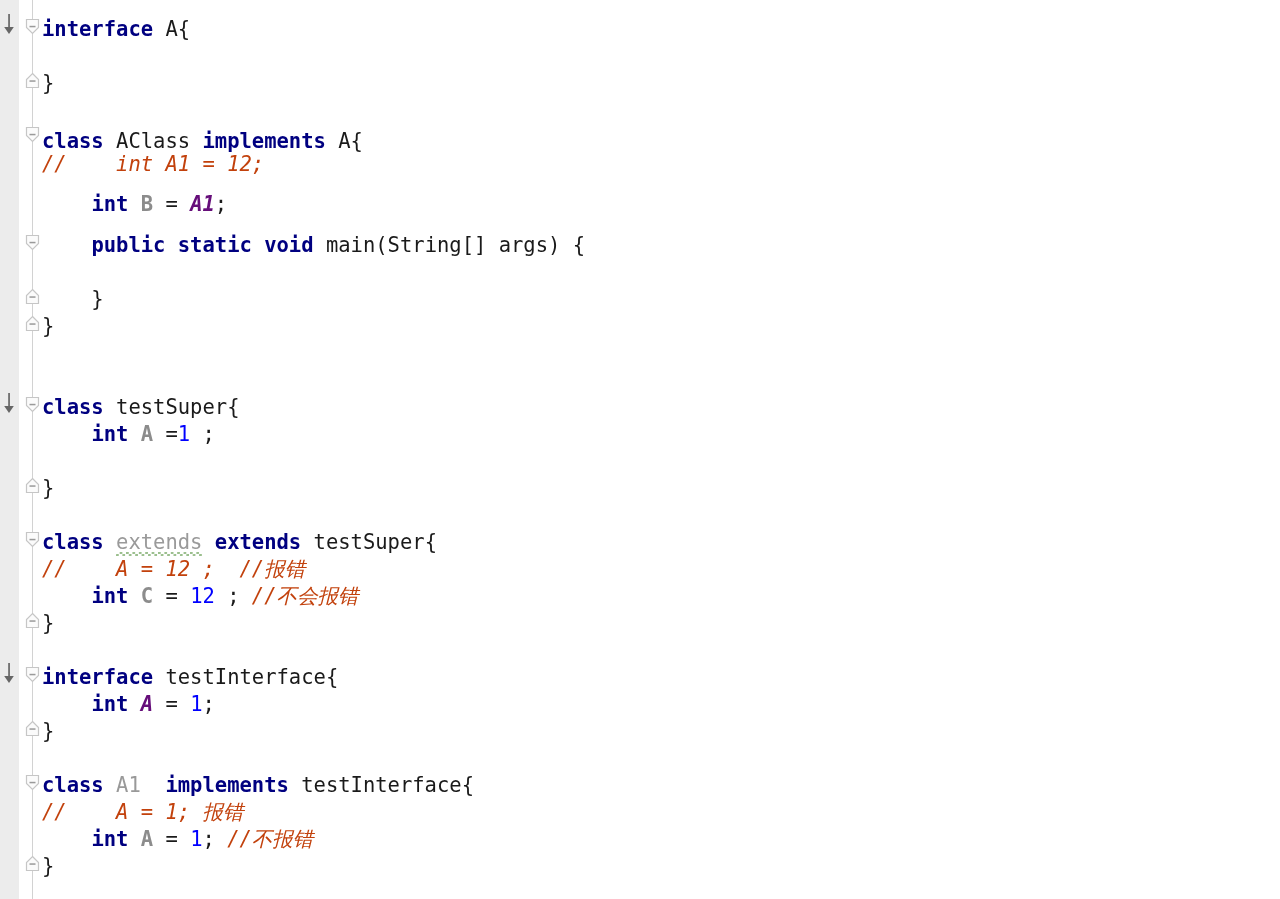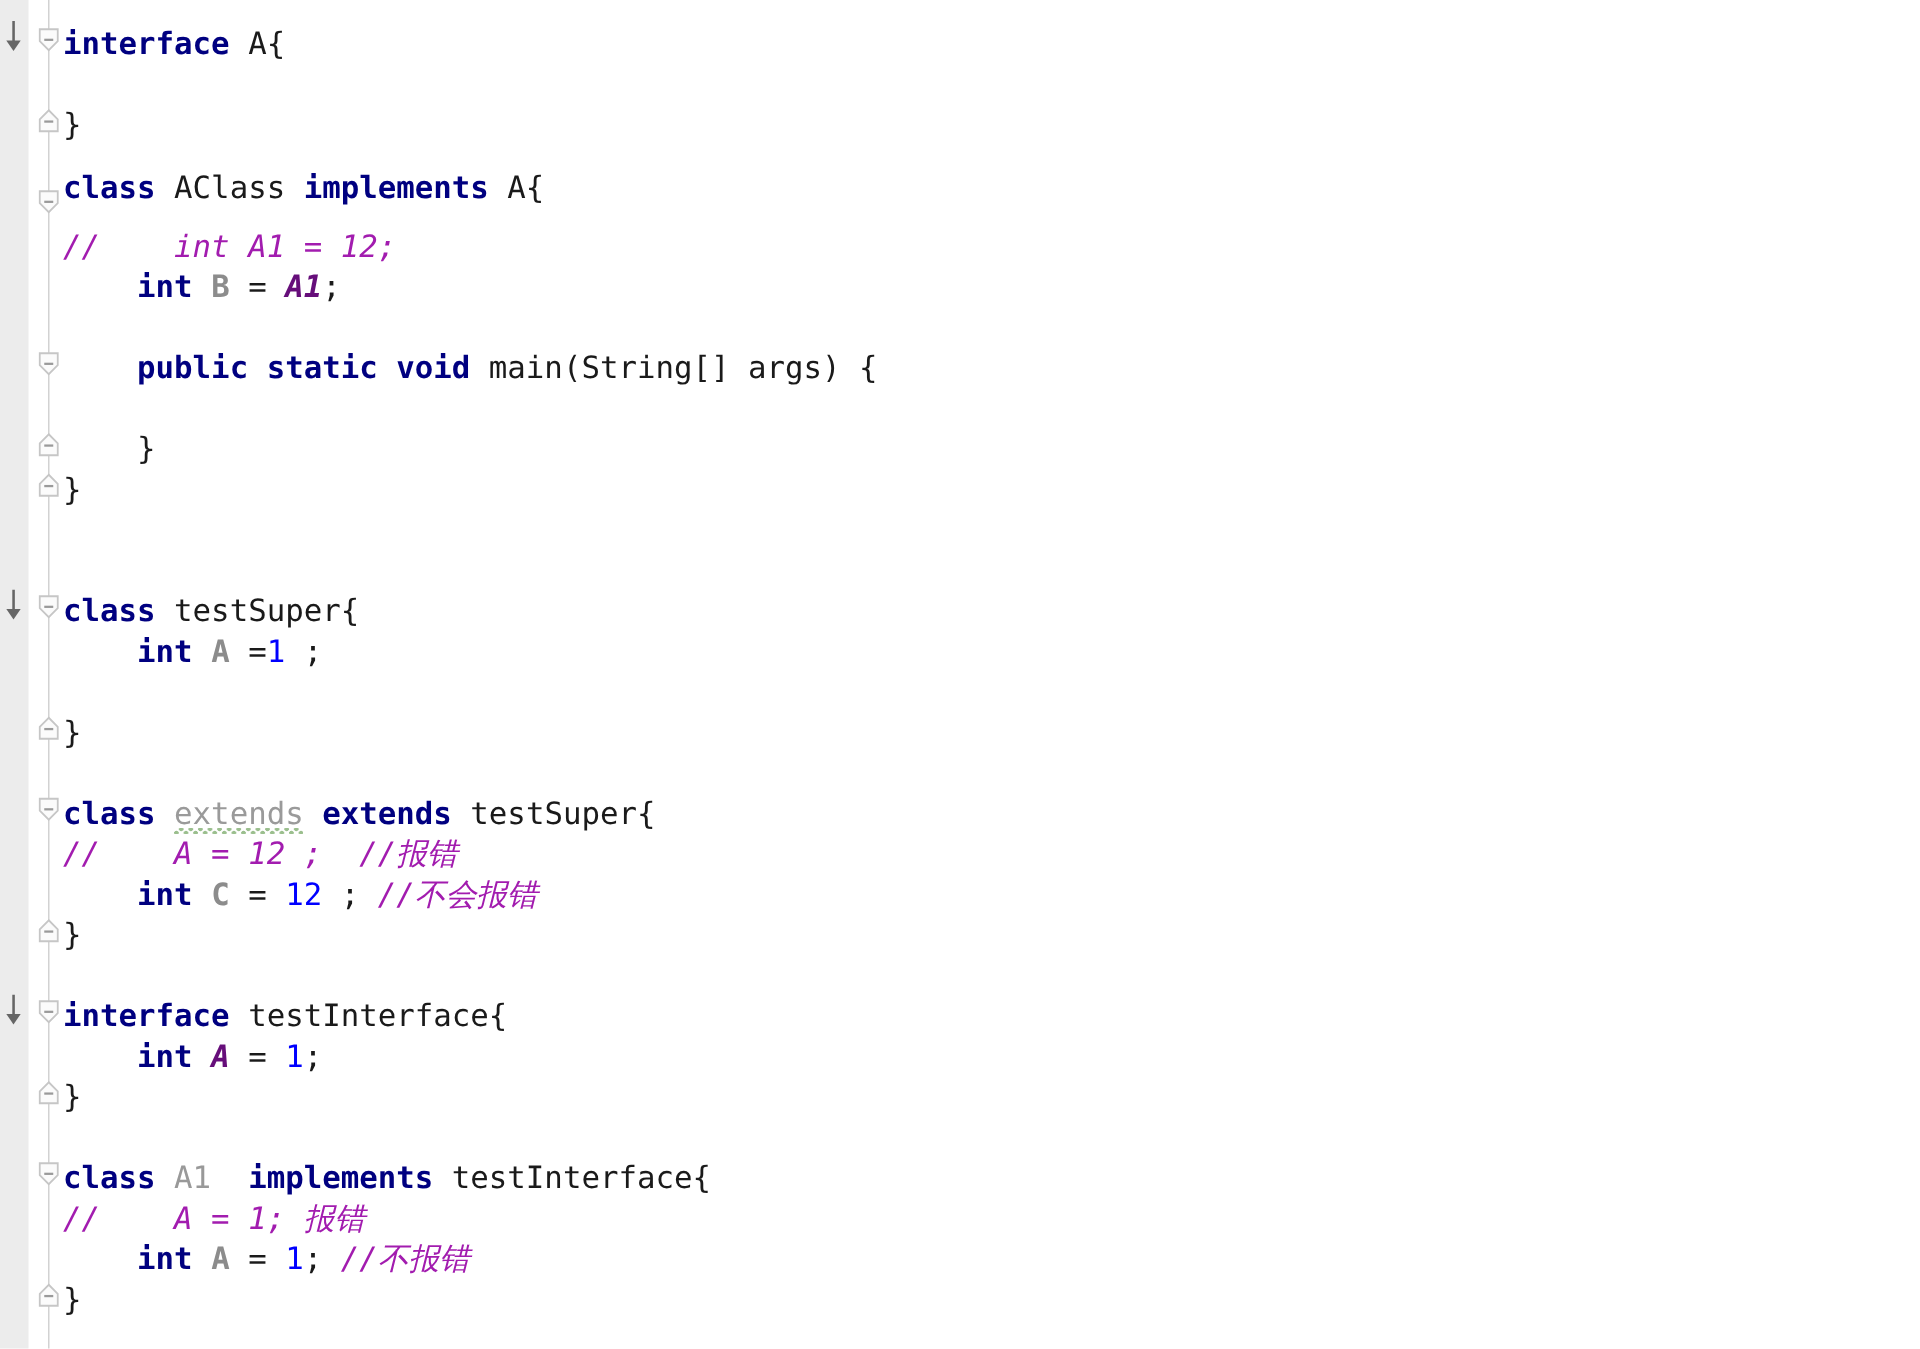--- a/index.html
+++ b/index.html
@@ -55,21 +55,21 @@
     font-size: 20.5px;
     white-space: pre;
     font-family: "DejaVu Sans Mono", monospace;
     color: #1a1a1a;
   }
 
   
   .kw      { color: #000080; font-weight: bold; }
   .plain   { color: #1a1a1a; }
   .num     { color: #0000ff; }
-  .cmt     { color: #a21caf; font-style: italic; }
+  .cmt     { color: #c2410c; font-style: italic; }
   .gray    { color: #999999; }
   .grayb   { color: #8c8c8c; font-weight: bold; }
   .fld     { color: #660e7a; font-weight: bold; font-style: italic; }
   .typo    { color: #9a9a9a; position: relative; }
   .typo::after {
     content: "";
     position: absolute;
     left: 0; right: 0; bottom: -2px;
     height: 4px;
     background-image:
@@ -209,23 +209,23 @@
           <rect x="7.2" y="0" width="1.7" height="15" fill="#666"></rect>
           <path d="M3.2 13 L8 20 L12.8 13 Z" fill="#666"></path>
         </svg>
       </div>
     </div>
 
   <div id="code">
       <div class="line" style="top: 16px;"><span class="kw">interface</span><span class="plain"> A{</span></div>
       <div class="line" style="top: 70px;"><span class="plain">}</span></div>
       <div class="line" style="top: 97px;"></div>
-      <div class="line" style="top: 112px;"><span class="kw">class</span><span class="plain"> AClass </span><span class="kw">implements</span><span class="plain"> A{</span></div>
+      <div class="line" style="top: 128px;"><span class="kw">class</span><span class="plain"> AClass </span><span class="kw">implements</span><span class="plain"> A{</span></div>
       <div class="line" style="top: 151px;"><span class="cmt">//    int A1 = 12;</span></div>
-      <div class="line" style="top: 178px;"><span class="plain">    </span><span class="kw">int</span><span class="plain"> </span><span class="grayb">B</span><span class="plain"> = </span><span class="fld">A1</span><span class="plain">;</span></div>
+      <div class="line" style="top: 191px;"><span class="plain">    </span><span class="kw">int</span><span class="plain"> </span><span class="grayb">B</span><span class="plain"> = </span><span class="fld">A1</span><span class="plain">;</span></div>
       <div class="line" style="top: 205px;"></div>
       <div class="line" style="top: 232px;"><span class="plain">    </span><span class="kw">public static void</span><span class="plain"> main(String[] args) {</span></div>
       <div class="line" style="top: 286px;"><span class="plain">    }</span></div>
       <div class="line" style="top: 313px;"><span class="plain">}</span></div>
       <div class="line" style="top: 340px;"></div>
       <div class="line" style="top: 367px;"></div>
       <div class="line" style="top: 394px;"><span class="kw">class</span><span class="plain"> testSuper{</span></div>
       <div class="line" style="top: 421px; text-align: right;"><span class="plain">    </span><span class="kw">int</span><span class="plain"> </span><span class="grayb">A</span><span class="plain"> =</span><span class="num">1</span><span class="plain"> ;</span></div>
       <div class="line" style="top: 475px;"><span class="plain">}</span></div>
       <div class="line" style="top: 502px;"></div>

